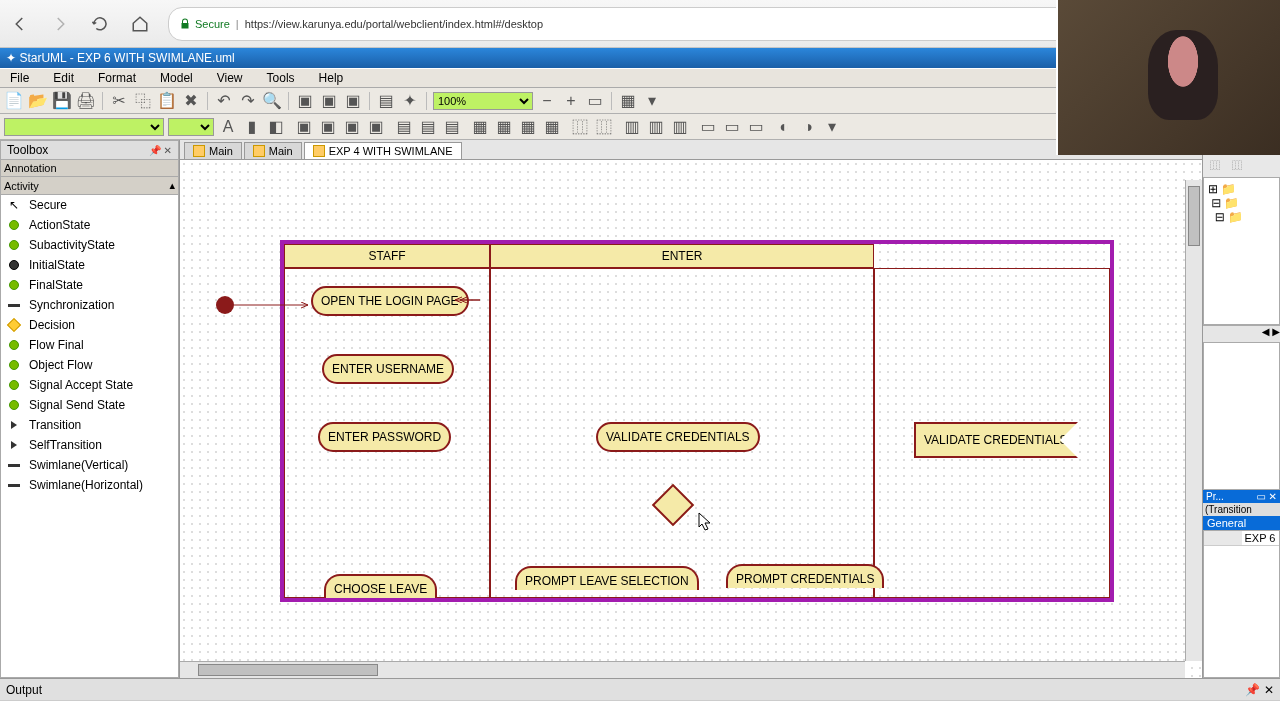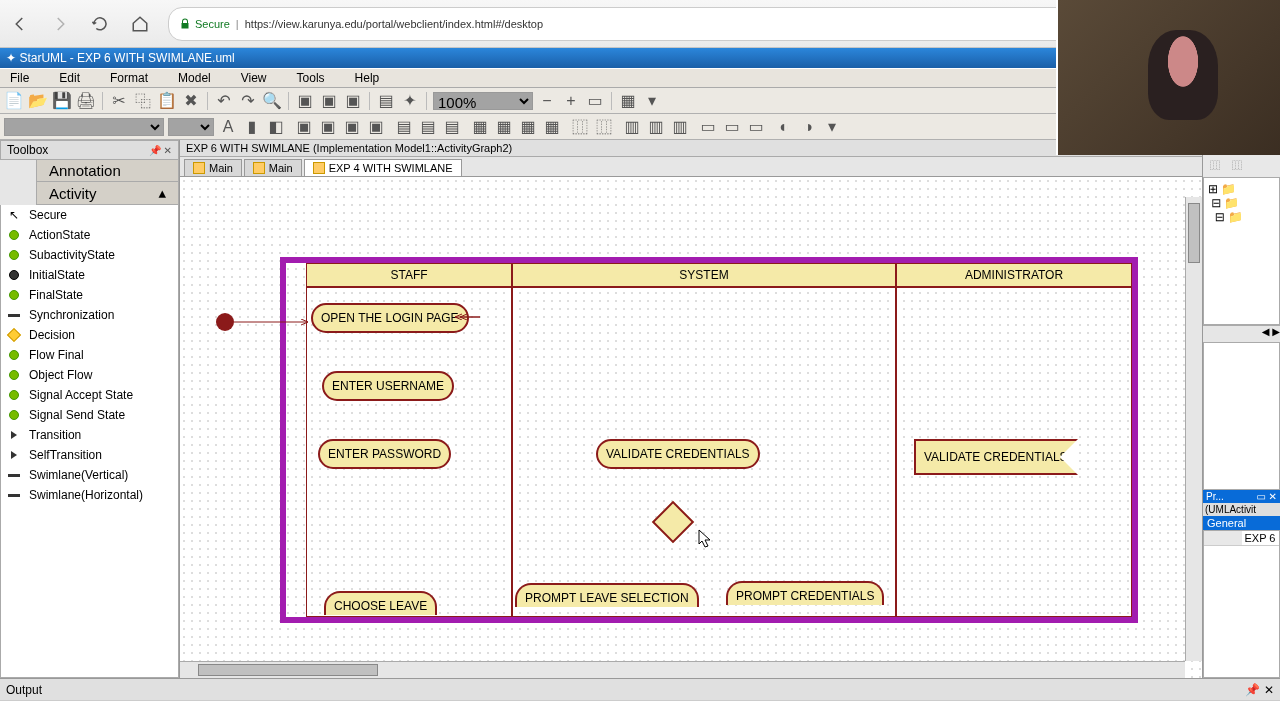--- a/index.html
+++ b/index.html
@@ -8,35 +8,35 @@
 
 .browser-bar { height: 48px; background: linear-gradient(#f7f7f7,#eaeaea); border-bottom: 1px solid #c5c5c5; display: flex; align-items: center; padding: 0 8px; gap: 16px; }
 .nav-btn { width: 24px; height: 24px; display:flex; align-items:center; justify-content:center; color:#555; cursor:pointer; }
 .nav-btn svg { width:18px; height:18px; }
 .addr { flex:1; display:flex; align-items:center; gap:6px; background:#fff; border:1px solid #ccc; border-radius:14px; height:28px; padding:16px 10px; font-size:11px; color:#333; }
 .addr .sec { color:#117a23; font-weight:500; display:flex; align-items:center; gap:4px; }
 .addr .url { color:#333; }
 
 
 .titlebar { height:20px; background: linear-gradient(#2b86db,#1a5fa8); color:#fff; font-size:12px; display:flex; align-items:center; padding:0 6px; }
-.menubar { height:20px; background:#e8e4dd; border-top:1px solid #fff; border-bottom:1px solid #aaa; display:flex; align-items:center; padding:0 4px; font-size:12px; gap:18px; }
+.menubar { height:20px; background:#e8e4dd; border-top:1px solid #fff; border-bottom:1px solid #aaa; display:flex; align-items:center; padding:0 4px; font-size:12px; gap:12px; }
 .menubar span { padding:2px 6px; cursor:pointer; }
 
 .toolbar { height:26px; background:#ece9e3; border-bottom:1px solid #b0b0b0; display:flex; align-items:center; padding:0 4px; gap:4px; }
 .toolbar .sep { width:1px; height:18px; background:#bbb; margin:0 2px; }
 .tb-btn { width:20px; height:20px; display:inline-flex; align-items:center; justify-content:center; color:#555; cursor:pointer; border:1px solid transparent; border-radius:2px; }
-.zoom-sel { width:100px; height:18px; font-size:15px; border:1px solid #999; background:#a3a3a3; }
+.zoom-sel { width:100px; height:18px; font-size:11px; border:1px solid #999; background:#bef264; }
 
 .main-area { display:flex; height:calc(720px - 48px - 20px - 20px - 26px - 26px - 20px - 22px); }
 
 
 .toolbox { width:180px; background:#e6e6e6; border-right:1px solid #999; display:flex; flex-direction:column; }
 .panel-hdr { background:#dedede; border:1px solid #aaa; font-size:12px; padding:2px 6px; display:flex; justify-content:space-between; align-items:center; }
 .panel-hdr .ctrls span { font-size:10px; color:#555; margin-left:2px; cursor:pointer; }
-.section-hdr { background:#d4d0c8; font-size:15px; padding:2px 12px; border:1px solid #aaa; border-top:none; display:flex; justify-content:space-between; align-items:center;margin-left:36px; }
+.section-hdr { background:#d4d0c8; font-size:11px; padding:2px 3px; border:1px solid #aaa; border-top:none; display:flex; justify-content:space-between; align-items:center; }
 .section-hdr.act { font-weight:500; }
 .tool-list { flex:1; background:#fff; border:1px solid #aaa; border-top:none; overflow-y:auto; }
 .tool-item { display:flex; align-items:center; gap:8px; padding:3px 6px; font-size:12px; cursor:pointer; }
 .tool-icon { width:14px; height:14px; display:inline-flex; align-items:center; justify-content:center; }
 .tool-icon .dot { width:10px; height:10px; border-radius:50%; background:#7b0; border:1px solid #490; }
 .tool-icon .dot.dark { background:#333; border-color:#000; }
 .tool-icon .bar { width:12px; height:3px; background:#333; }
 .tool-icon .dia { width:10px; height:10px; background:#fc3; border:1px solid #c90; transform:rotate(45deg); }
 .tool-icon .arrow { width:0; height:0; border-left:6px solid #333; border-top:4px solid transparent; border-bottom:4px solid transparent; }
 
@@ -48,21 +48,21 @@
 .tab.active { background:#fff; }
 .tab .ic { width:12px; height:12px; background:#fc6; border:1px solid #c90; }
 .canvas-wrap { flex:1; position:relative; overflow:hidden; background:#fff; }
 .canvas { position:absolute; inset:0; background-image: radial-gradient(circle, #ddd 1px, transparent 1px); background-size: 8px 8px; }
 .scroll-v { position:absolute; right:0; top:20px; bottom:17px; width:17px; background:#e6e6e6; border-left:1px solid #aaa; }
 .scroll-v .thumb { position:absolute; left:2px; right:2px; top:6px; height:60px; background:#c0c0c0; border:1px solid #888; }
 .scroll-h { position:absolute; left:0; right:17px; bottom:0; height:17px; background:#e6e6e6; border-top:1px solid #aaa; }
 .scroll-h .thumb { position:absolute; top:2px; bottom:2px; left:18px; width:180px; background:#c0c0c0; border:1px solid #888; }
 
 
-.lane-table { position:absolute; left:100px; top:80px; border:6px solid #a21caf;padding-left:20px; }
+.lane-table { position:absolute; left:100px; top:80px; border:4px solid #a21caf; }
 .lane-hdr-row { display:flex; }
 .lane-hdr { background:#f5eaa8; border:1px solid #8b1a1a; text-align:center; font-size:12px; padding:4px 0; font-family:"Segoe UI",Arial; }
 .lane-body-row { display:flex; }
 .lane-body { border:1px solid #8b1a1a; height:330px; position:relative; background:transparent; }
 
 .action { position:absolute; background:#f5eaa8; border:2px solid #8b1a1a; border-radius:16px; font-size:12px; text-align:center; padding:6px 8px; min-width:110px; }
 .action.cut { border-bottom:none; border-bottom-left-radius:0; border-bottom-right-radius:0; padding-bottom:2px; }
 .signal-in { position:absolute; background:#f5eaa8; border:2px solid #8b1a1a; height:36px; min-width:150px; display:flex; align-items:center; justify-content:center; font-size:12px; padding:0 8px; }
 .signal-in:after { content:""; position:absolute; right:-2px; top:50%; transform:translate(0,-50%); width:0; height:0; border-right:18px solid #fff; border-top:18px solid transparent; border-bottom:18px solid transparent; }
 .initial { position:absolute; width:18px; height:18px; background:#8b1a1a; border-radius:50%; }
@@ -313,46 +313,41 @@
         <div class="tool-item">
           <span class="tool-icon">
             <span class="bar"></span>
           </span>
           <span>Swimlane(Horizontal)</span>
         </div>
       </div>
   </div>
 
   <div class="canvas-col">
-    <div class="breadcrumb">
-      <span>EXP 6 WITH SWIMLANE (Implementation Model1::ActivityGraph2)</span>
-      <span style="position:absolute; right:4px; top:2px; color:#555; cursor:pointer">✕</span>
-    </div>
     <div class="tabrow">
       <div class="tab">
           <span class="ic"></span>
           <span>Main</span>
         </div>
       <div class="tab">
           <span class="ic"></span>
           <span>Main</span>
         </div>
       <div class="tab active">
           <span class="ic"></span>
           <span>EXP 4 WITH SWIMLANE</span>
         </div>
     </div>
     <div class="canvas-wrap">
       <div class="canvas"></div>
 
       <div class="lane-table">
         <div class="lane-hdr-row">
           <div class="lane-hdr" style="width:206px"><span>STAFF</span></div>
-          <div class="lane-hdr" style="width:384px"><span>SYSTEM</span></div>
-          <div class="lane-hdr" style="width:236px"><span>ADMINISTRATOR</span></div>
+          <div class="lane-hdr" style="width:384px"><span>ENTER</span></div>
         </div>
         <div class="lane-body-row">
           <div class="lane-body" style="width:206px"></div>
           <div class="lane-body" style="width:384px"></div>
           <div class="lane-body" style="width:236px"></div>
         </div>
       </div>
 
       <div class="initial" style="left:36px; top:136px"></div>
 
@@ -415,21 +410,21 @@
       <div style="padding:4px; font-size:12px">⊞ 📁<br>&nbsp;⊟ 📁<br>&nbsp;&nbsp;⊟ 📁</div>
     </div>
     <div style="height:17px; background:#e6e6e6; border-top:1px solid #aaa; display:flex">
         <span style="margin-left:auto">◀ ▶</span>
       </div>
     <div class="pane" style="height:20px"></div>
     <div class="mini-hdr">
         <span>Pr...</span>
         <span>▭ ✕</span>
       </div>
-    <div style="background:#dedede; font-size:10px; padding:1px 2px"><span>(UMLActivit</span></div>
+    <div style="background:#dedede; font-size:10px; padding:1px 2px"><span>(Transition</span></div>
     <div class="prop-tab"><span>General</span></div>
     <div class="pane" style="flex:1">
       <div class="prop-row">
           <div class="lbl">&nbsp;</div>
           <div class="val">EXP 6</div>
         </div>
     </div>
   </div>
 
 </div>

